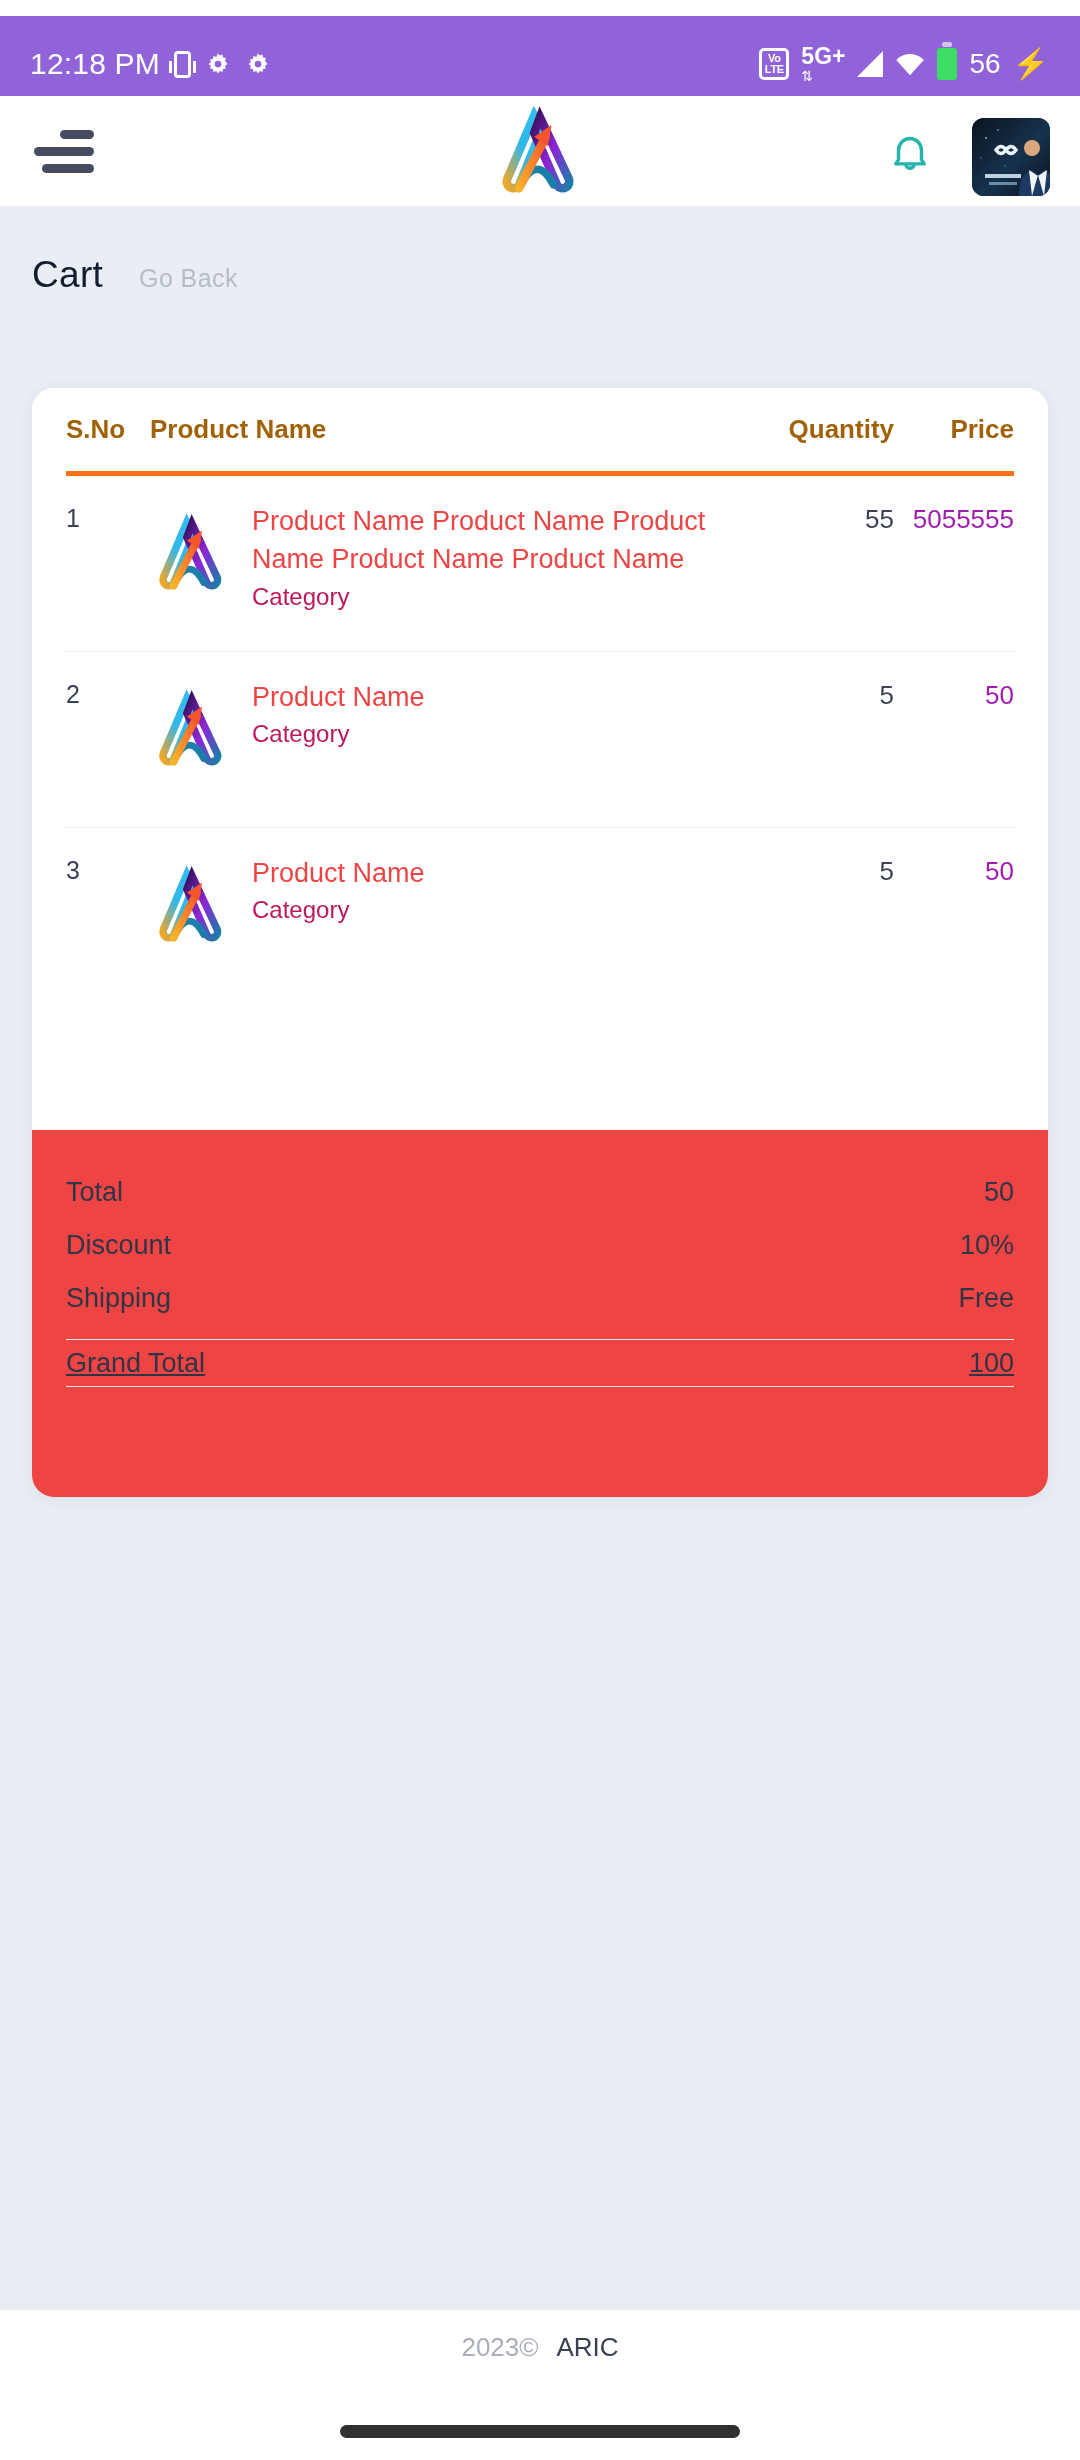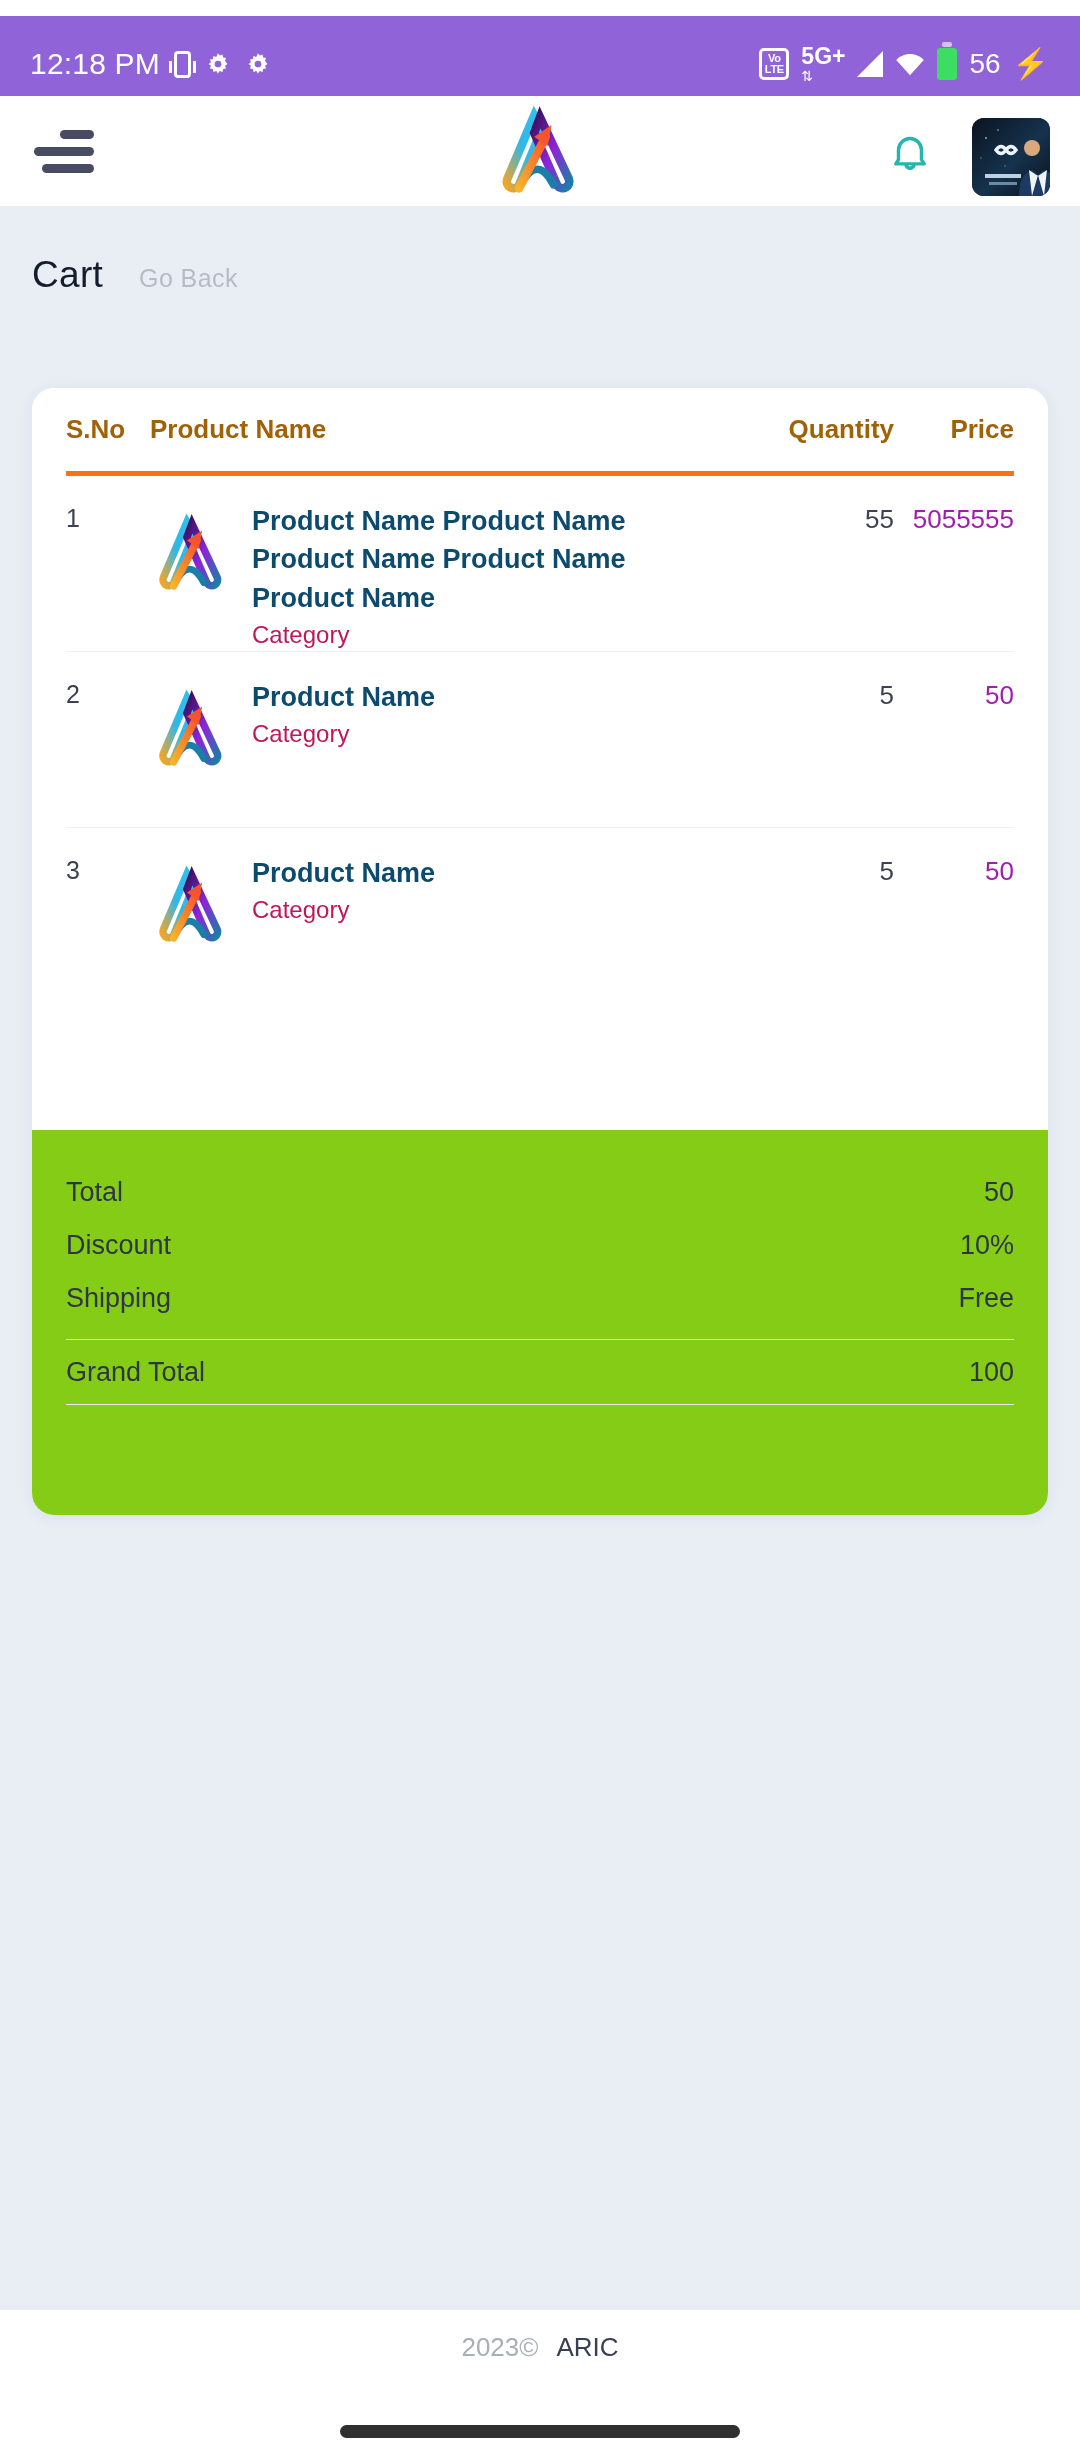--- a/index.html
+++ b/index.html
@@ -121,42 +121,43 @@
     padding:26px 0 0 0;
     border-bottom:1px solid #edf0f4;
     min-height:176px;
   }
   .trow:last-child{ border-bottom:none; min-height:232px; }
   .trow .c-sno{ font-size:25px; color:#3b4254; padding-top:2px; }
   .cellprod{ display:flex; gap:8px; align-items:flex-start; }
   .thumb{ width:84px; height:84px; flex:0 0 84px; margin-top:10px; }
   .thumb svg{ width:100%; height:100%; display:block; }
   .pinfo{ padding-left:10px; }
-  .pname{ font-size:27px; font-weight:bold; color:#0c4a6e; line-height:1.42; max-width:470px;}
+  .pname{ font-size:27px; font-weight:normal; color:#ef4444; line-height:1.42; max-width:470px;}
   .pcat{ font-size:24px; color:#be185d; margin-top:4px;}
   .trow .c-qty{ font-size:26px; color:#3b4254; padding-top:2px; }
   .trow .c-price{ font-size:26px; color:#a21caf; padding-top:2px; }
 
   .card-pad{ height:70px; background:#fff; }
 
   
   .summary{
-    background:#84cc16;
+    background:#ef4444;
     padding:36px 34px 110px 34px;
   }
   .srow{
     display:flex; justify-content:space-between; align-items:center;
     height:53px;
     font-size:27px; color:#2e3546;
   }
   .srow.total-row{
     border-top:1px solid #e4e9f0;
     border-bottom:1px solid #e4e9f0;
     margin-top:14px;
-    height:66px;
+    height:48px;
+    text-decoration:underline;
   }
 
   
   .cta{
     background:#ffffff;
     padding:42px 34px 52px 34px;
     display:flex; justify-content:flex-end;
   }
   .btn-checkout{
     background:#3d9bf7; color:#ffffff;

